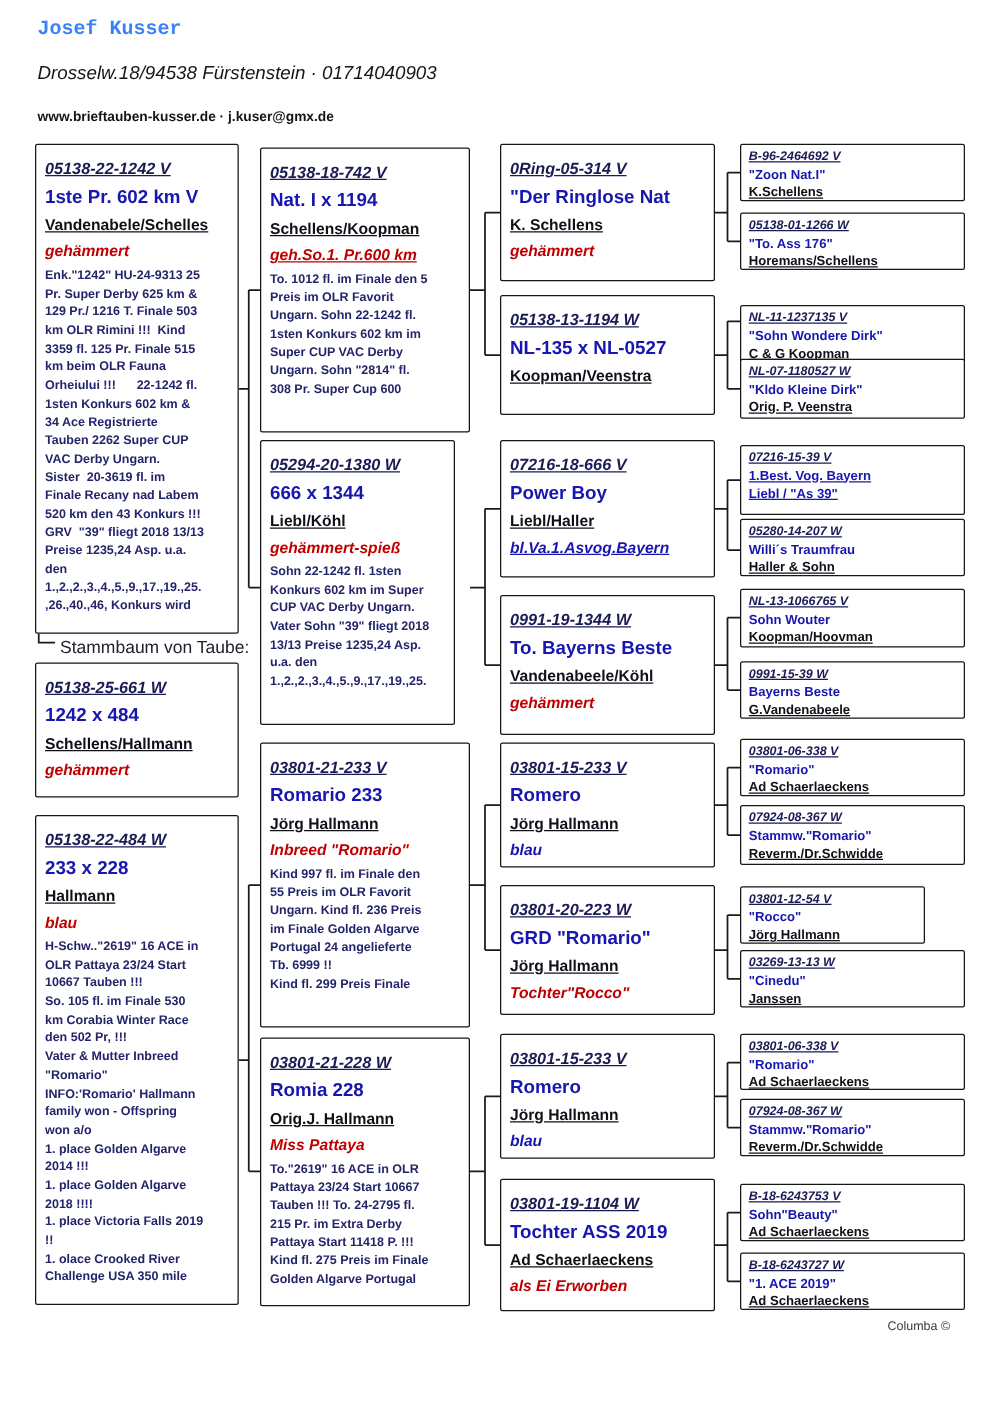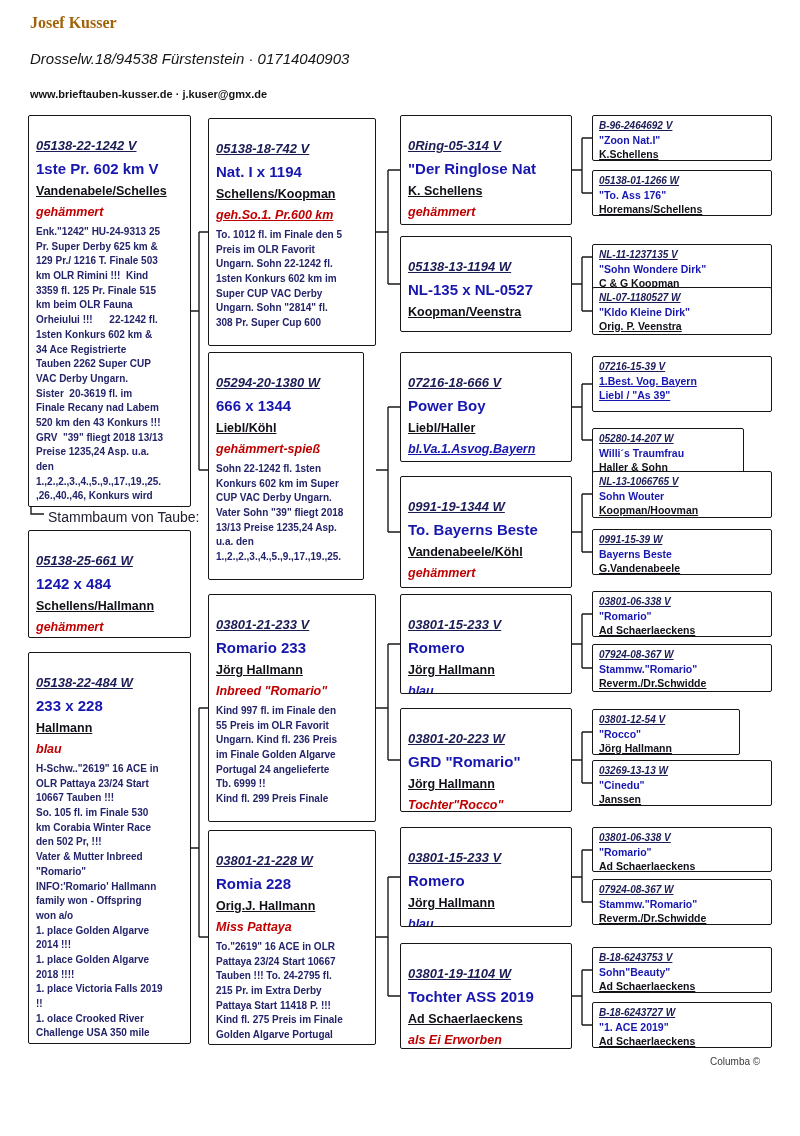--- a/index.html
+++ b/index.html
@@ -1,24 +1,24 @@
 <!DOCTYPE html>
 <html><head>
 <meta charset="utf-8">
 <title>Pedigree</title>
 <style>
   html,body{margin:0;padding:0;background:#fff;}
   .page{position:relative;width:800px;height:1136px;background:#ffffff;
         font-family:"Liberation Sans",sans-serif;overflow:hidden;color:#111;}
-  .hdr-name{position:absolute;left:30px;top:14px;font-family:Liberation Serif, serif;
-            font-weight:700;font-size:16px;color:#a16207;}
+  .hdr-name{position:absolute;left:30px;top:14px;font-family:Liberation Mono, monospace;
+            font-weight:700;font-size:16px;color:#3b82f6;}
   .hdr-addr{position:absolute;left:30px;top:50px;font-style:italic;font-size:15px;color:#161616;}
   .hdr-contact{position:absolute;left:30px;top:88px;font-weight:700;font-size:11px;color:#141414;}
   .box{position:absolute;background:#fff;border:1.6px solid #161616;border-radius:2px;
-       padding:22px 7px;box-sizing:border-box;overflow:hidden;}
+       padding:11px 7px;box-sizing:border-box;overflow:hidden;}
   .ring{font-style:italic;font-weight:700;font-size:13px;color:#1b1b55;
         text-decoration:underline;margin-bottom:7px;white-space:nowrap;}
   .bname{font-weight:700;font-size:15px;color:#1717b0;margin-bottom:7px;white-space:nowrap;}
   .breeder{font-weight:700;font-size:12.5px;color:#101018;text-decoration:underline;
            margin-bottom:7px;white-space:nowrap;}
   .trait{font-style:italic;font-weight:700;font-size:12.5px;margin-bottom:6px;white-space:nowrap;}
   .red{color:#c00000;}
   .blue{color:#1717b0;}
   .u{text-decoration:underline;}
   .bodytxt{font-weight:700;font-size:10px;line-height:1.47;color:#24246b;white-space:pre-wrap;}
@@ -248,21 +248,21 @@
   <div class="box sm" style="left:592px;top:287px;width:180px;height:48px">
     <div class="ring">NL-07-1180527 W</div>
     <div class="bname">"Kldo Kleine Dirk"</div>
     <div class="breeder">Orig. P. Veenstra</div>
   </div>
   <div class="box sm" style="left:592px;top:356px;width:180px;height:56px">
     <div class="ring">07216-15-39 V</div>
     <div class="bname u">1.Best. Vog. Bayern</div>
     <div class="breeder blue">Liebl  / "As 39"</div>
   </div>
-  <div class="box sm" style="left:592px;top:428px;width:152px;height:46px">
+  <div class="box sm" style="left:592px;top:415px;width:180px;height:46px">
     <div class="ring">05280-14-207 W</div>
     <div class="bname">Willi´s Traumfrau</div>
     <div class="breeder">Haller &amp; Sohn</div>
   </div>
   <div class="box sm" style="left:592px;top:471px;width:180px;height:47px">
     <div class="ring">NL-13-1066765 V</div>
     <div class="bname">Sohn Wouter</div>
     <div class="breeder">Koopman/Hoovman</div>
   </div>
   <div class="box sm" style="left:592px;top:529px;width:180px;height:46px">

